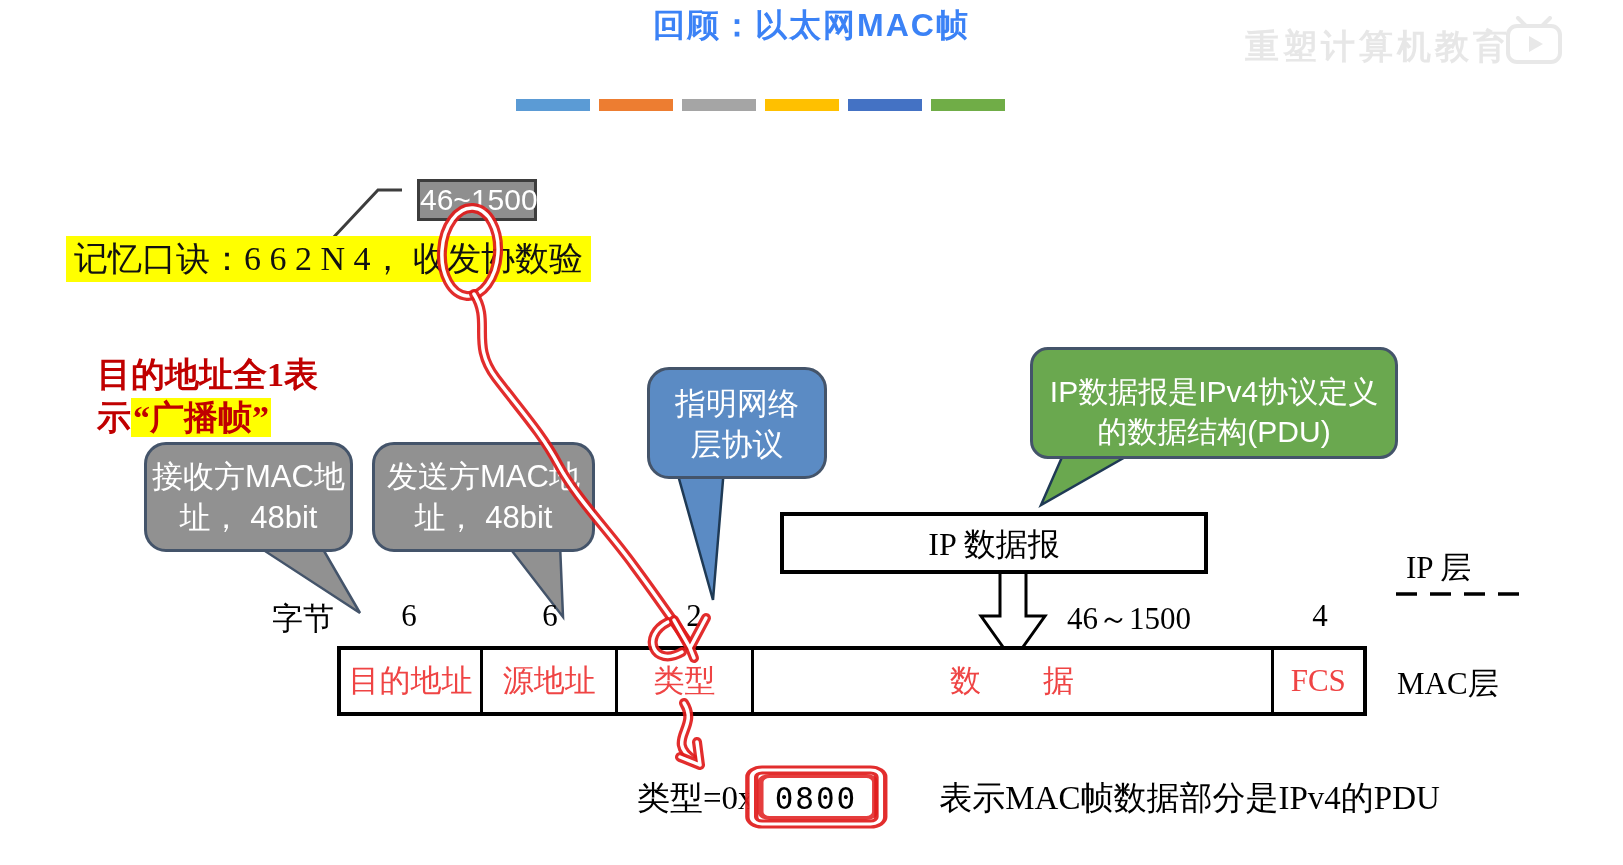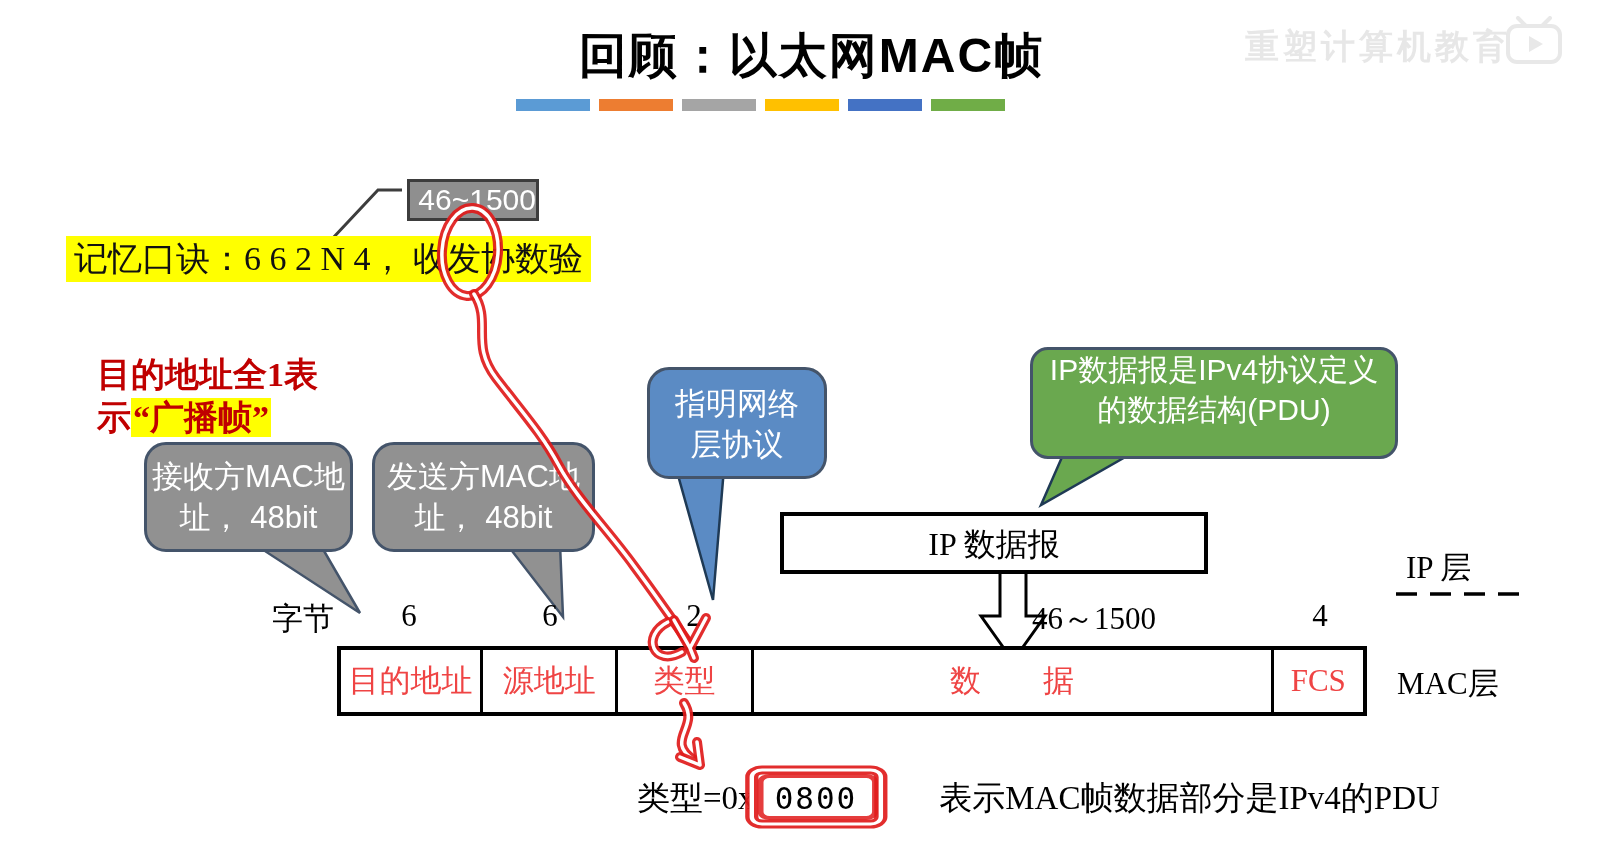--- a/index.html
+++ b/index.html
@@ -4,36 +4,36 @@
 <style>
   html,body{margin:0;padding:0;}
   body{
     width:1623px;height:865px;position:relative;overflow:hidden;
     background:#ffffff;
     font-family:"Liberation Sans", sans-serif;
   }
   .abs{position:absolute;}
   
   .title{
-    left:0;right:0;top:24px;text-align:center;
-    font-size:48px;font-weight:bold;color:#000000;
+    left:0;right:0;top:4px;text-align:center;
+    font-size:32px;font-weight:bold;color:#3b82f6;
     font-family:"Liberation Sans", sans-serif;letter-spacing:2px;
   }
   .bars{left:516px;top:99px;display:flex;gap:9px;}
   .bars span{width:74px;height:12px;display:block;}
   .watermark{
     left:1245px;top:24px;font-size:34px;font-weight:bold;
     color:rgba(195,195,195,0.40);letter-spacing:4px;white-space:nowrap;
   }
   .wm-logo{left:1502px;top:14px;opacity:.38;}
   
   .range-box{
-    left:407px;top:179px;width:132px;height:42px;
+    left:417px;top:179px;width:120px;height:42px;
     background:#8f8f8f;border:3px solid #3d3d3d;box-sizing:border-box;
-    color:#fff;font-size:30px;text-align:right;line-height:36px;
+    color:#fff;font-size:30px;text-align:left;line-height:36px;
     font-family:"Liberation Sans", sans-serif;
   }
   
   .mnemonic{
     left:66px;top:236px;height:46px;line-height:46px;
     background:#ffff00;color:#111;padding:0 8px;
     font-size:34px;font-family:"Liberation Serif", serif;white-space:nowrap;
   }
   
   .red-note{
@@ -47,21 +47,21 @@
     box-sizing:border-box;border:3px solid #44546a;border-radius:22px;
     color:#ffffff;text-align:center;
     font-family:"Liberation Sans", sans-serif;
   }
   .bubble.gray{background:#919191;font-size:31px;line-height:41px;padding-top:11px;}
   .b-recv{left:98px;top:442px;width:209px;height:110px;margin-left:46px;}
   .b-send{left:372px;top:442px;width:223px;height:110px;}
   .b-proto{left:647px;top:367px;width:180px;height:112px;background:#5b8bc4;
            font-size:31px;line-height:41px;padding:13px 10px 0;}
   .b-ippdu{left:1030px;top:347px;width:368px;height:112px;background:#6aa84f;
-           font-size:30px;line-height:40px;padding:0 14px 0;border-radius:18px;}
+           font-size:30px;line-height:40px;padding:22px 14px 0;border-radius:18px;}
   
   .ipbox{
     left:780px;top:512px;width:428px;height:62px;box-sizing:border-box;
     background:#fff;border:4px solid #000;
     font-size:32px;font-family:"Liberation Serif", serif;color:#000;
     text-align:center;line-height:56px;
   }
   .byte{font-size:31px;font-family:"Liberation Serif", serif;color:#000;top:598px;white-space:nowrap;}
   .c{text-align:center;width:40px;margin-left:-20px;}
   .frame{
@@ -140,21 +140,21 @@
 <div class="abs bubble gray b-send content">发送方MAC地址， 48bit</div>
 <div class="abs bubble b-proto content">指明网络层协议</div>
 <div class="abs bubble b-ippdu content">IP数据报是IPv4协议定义的数据结构(PDU)</div>
 
 <div class="abs ipbox content">IP 数据报</div>
 
 <div class="abs byte content" style="left:272px;">字节</div>
 <div class="abs byte c content" style="left:409px;">6</div>
 <div class="abs byte c content" style="left:550px;">6</div>
 <div class="abs byte c content" style="left:694px;">2</div>
-<div class="abs byte content" style="left:1032px;">46～1500</div>
+<div class="abs byte content" style="left:1067px;">46～1500</div>
 <div class="abs byte c content" style="left:1320px;">4</div>
 
 <div class="abs frame content">
   <div class="cell" style="width:143px;">目的地址</div>
   <div class="cell" style="width:136px;">源地址</div>
   <div class="cell" style="width:136px;">类型</div>
   <div class="cell" style="width:523px;">数　　据</div>
   <div class="cell" style="width:90px;">FCS</div>
 </div>
 

